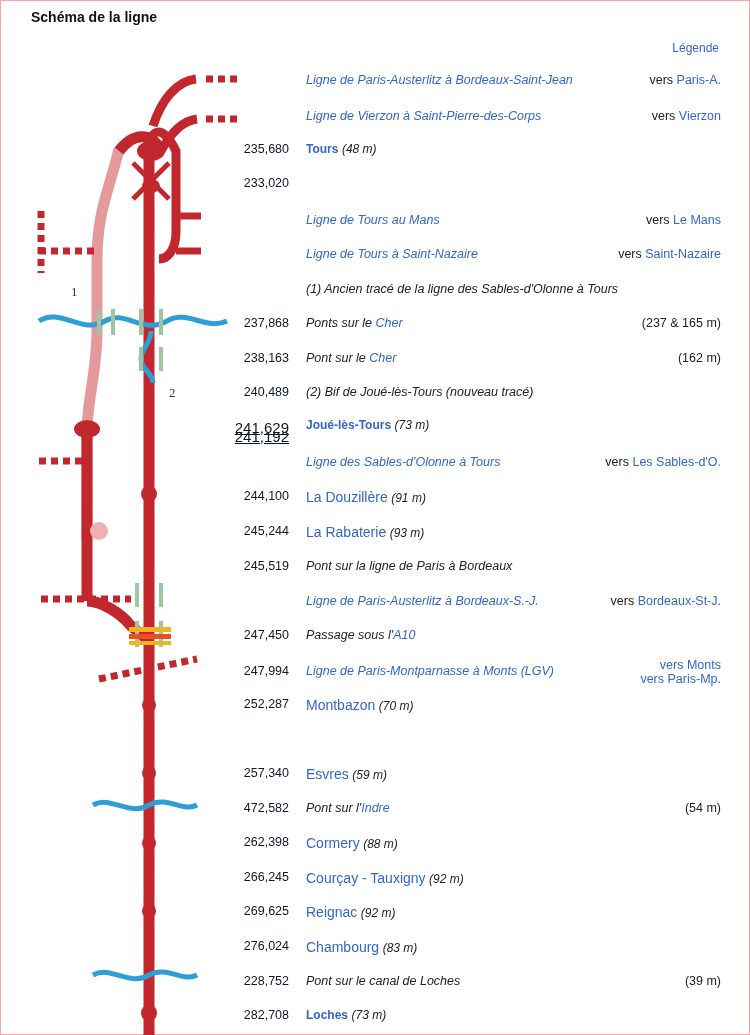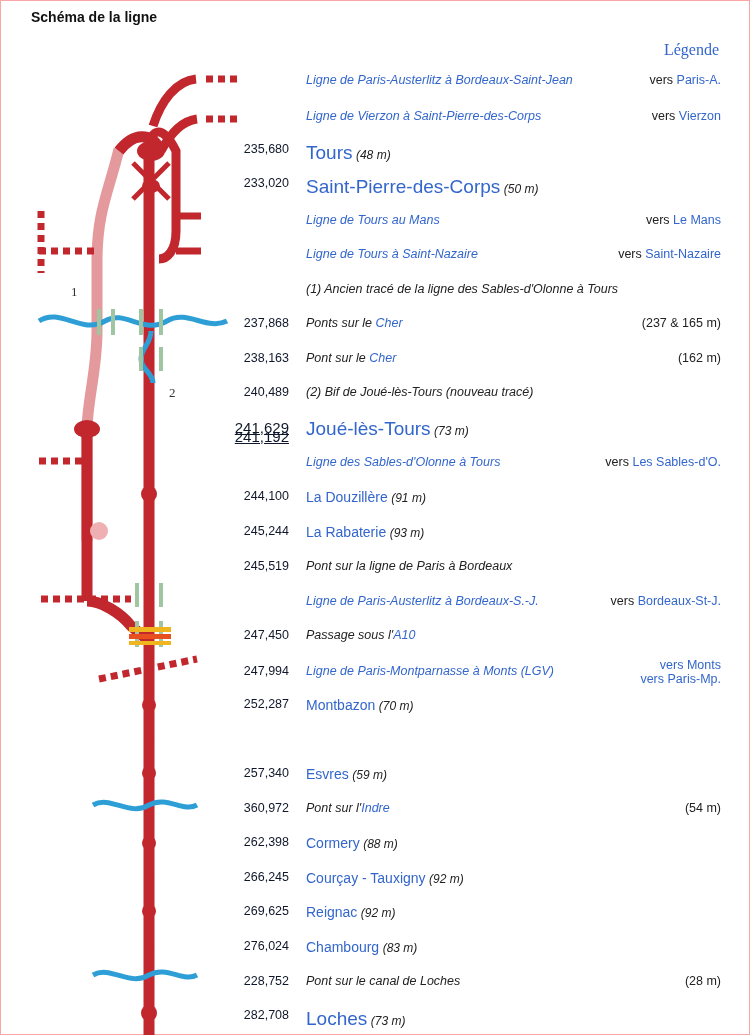--- a/index.html
+++ b/index.html
@@ -17,40 +17,40 @@
     border:1px solid #fca5a5;
     box-sizing:border-box;
     background:#fff;
   }
   #title{
     position:absolute;left:30px;top:8px;
     font-weight:bold;font-size:14px;color:#111;
   }
   #legende{
     position:absolute;right:30px;top:40px;
-    color:#3366cc;font-size:16px;font-family:Liberation Serif, serif;
+    color:#3366cc;font-size:12px;
   }
   
   #diagram{
     position:absolute;left:0;top:0;width:240px;height:1035px;
   }
   
   .row{position:absolute;left:0;width:750px;height:18px;}
   .pk{
     position:absolute;left:228px;width:60px;text-align:right;
     color:#0f172a;font-size:12.5px;
   }
   .pk.two{line-height:9px;font-size:15px;top:4px;text-decoration:underline;}
   .pk.two span{display:block;}
   .label{
     position:absolute;left:305px;
     font-size:12.5px;white-space:nowrap;
   }
   .station{color:#3366cc;font-size:14px;}
-  .station.big{font-weight:normal;font-size:19px;}
+  .station.big{font-weight:bold;font-size:12px;}
   .alt{font-style:italic;color:#222;}
   .lnk{color:#3366cc;}
   .lnkit{color:#3366cc;font-style:italic;}
   .m{font-style:italic;color:#222;font-size:12px;}
   .right{
     position:absolute;right:30px;text-align:right;
     font-size:12.5px;color:#222;white-space:nowrap;
   }
   .right .lnk{color:#3366cc;}
   .right.two{line-height:14px;top:-6px;}
@@ -146,21 +146,20 @@
     <div class="right"><span>vers </span><span class="lnk">Vierzon</span></div>
   </div>
 
   <div class="row" style="top:141px">
     <div class="pk">235,680</div>
     <div class="label"><span class="station big">Tours</span> <span class="m">(48 m)</span></div>
   </div>
 
   <div class="row" style="top:175px">
     <div class="pk">233,020</div>
-    <div class="label"><span class="station big">Saint-Pierre-des-Corps</span> <span class="m">(50 m)</span></div>
   </div>
 
   <div class="row" style="top:246px">
     <div class="label"><span class="lnkit">Ligne de Tours à Saint-Nazaire</span></div>
     <div class="right"><span>vers </span><span class="lnk">Saint-Nazaire</span></div>
   </div>
 
   <div class="row" style="top:212px">
     <div class="label"><span class="lnkit">Ligne de Tours au Mans</span></div>
     <div class="right"><span>vers </span><span class="lnk">Le Mans</span></div>
@@ -239,21 +238,21 @@
     <div class="label"><span class="station">Montbazon</span> <span class="m">(70 m)</span></div>
   </div>
 
 
   <div class="row" style="top:765px">
     <div class="pk">257,340</div>
     <div class="label"><span class="station">Esvres</span> <span class="m">(59 m)</span></div>
   </div>
 
   <div class="row" style="top:800px">
-    <div class="pk">360,972</div>
+    <div class="pk">472,582</div>
     <div class="label"><span class="alt">Pont sur l'</span><span class="lnkit">Indre</span></div>
     <div class="right">(54 m)</div>
   </div>
 
   <div class="row" style="top:834px">
     <div class="pk">262,398</div>
     <div class="label"><span class="station">Cormery</span> <span class="m">(88 m)</span></div>
   </div>
 
   <div class="row" style="top:869px">
@@ -267,21 +266,21 @@
   </div>
 
   <div class="row" style="top:938px">
     <div class="pk">276,024</div>
     <div class="label"><span class="station">Chambourg</span> <span class="m">(83 m)</span></div>
   </div>
 
   <div class="row" style="top:973px">
     <div class="pk">228,752</div>
     <div class="label"><span class="alt">Pont sur le canal de Loches</span></div>
-    <div class="right">(28 m)</div>
+    <div class="right">(39 m)</div>
   </div>
 
   <div class="row" style="top:1007px">
     <div class="pk">282,708</div>
     <div class="label"><span class="station big">Loches</span> <span class="m">(73 m)</span></div>
   </div>
 
 </div>
 
 </body></html>

